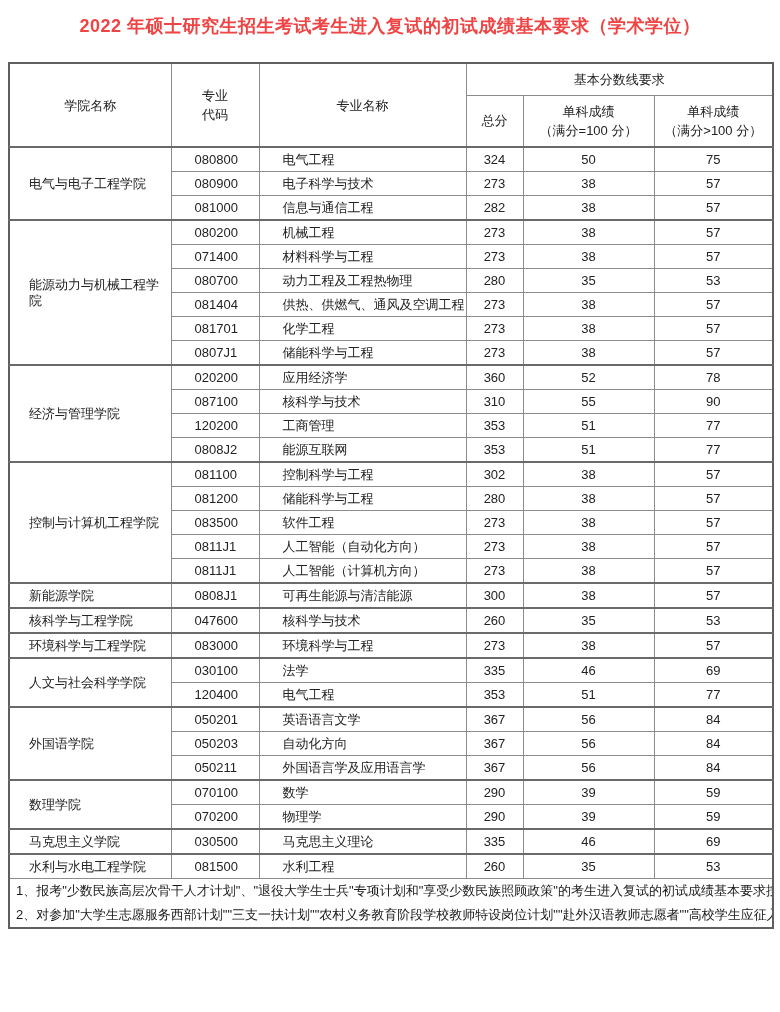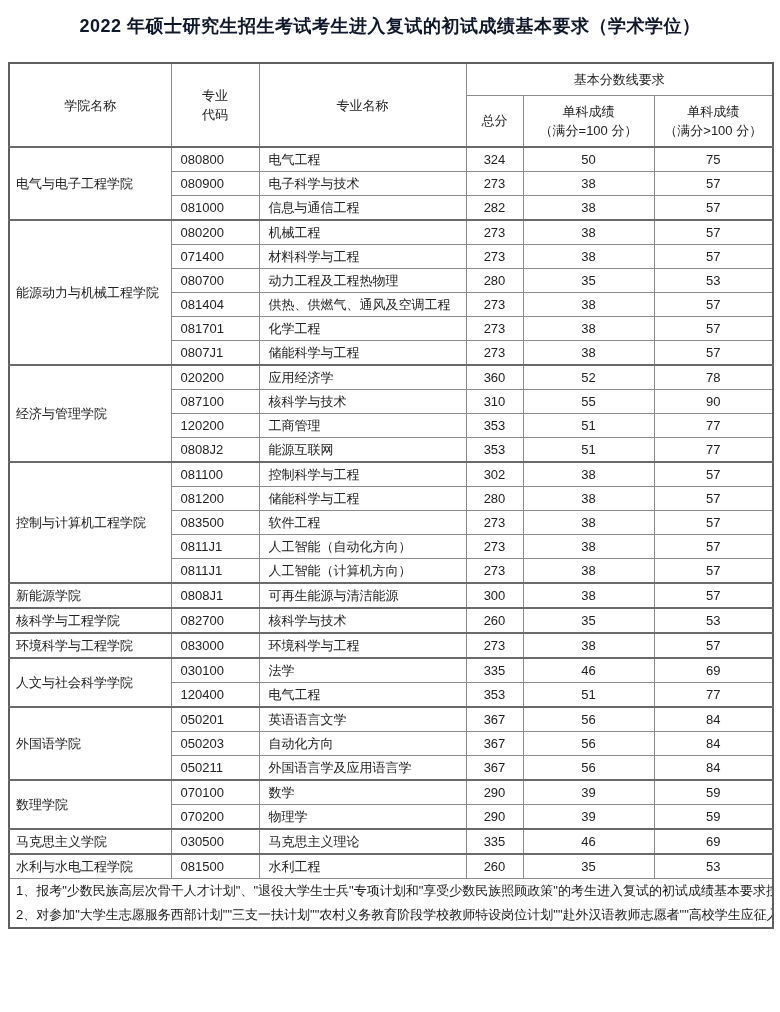--- a/index.html
+++ b/index.html
@@ -10,21 +10,21 @@
     font-family: "Liberation Sans", "DejaVu Sans", sans-serif;
     color: #1f1f1f;
     position: relative;
     overflow: hidden;
   }
   .page { padding: 14px 8px 0 8px; }
   .doc-title {
     text-align: center;
     font-size: 18px;
     font-weight: bold;
-    color: #0f172a;
+    color: #ef4444;
     letter-spacing: 0.5px;
     margin-bottom: 24px;
     white-space: nowrap;
   }
   table.score-table {
     border-collapse: collapse;
     table-layout: fixed;
     width: 764px;
     font-size: 13px;
     color: #222;
@@ -39,22 +39,22 @@
   }
   table.score-table { border: 2px solid #5f5f5f; }
   thead th { text-align: center; vertical-align: middle; line-height: 17px; }
   thead tr.head-top th { height: 32px; margin-top: 8px; }
   thead tr.head-sub th { height: 52px; }
   thead { border-bottom: 1.5px solid #6a6a6a; }
   tbody td { height: 23px; line-height: 23px; }
   tbody td.col-college,
   tbody td.col-code,
   tbody td.col-major { text-align: left; }
-  tbody td.col-college { padding-left: 6px; line-height: 16px; white-space: normal; }
-  tbody td.col-code, tbody td.col-major { padding-left: 9px; }
+  tbody td.col-college { padding-left: 19px; line-height: 16px; white-space: normal; }
+  tbody td.col-code, tbody td.col-major { padding-left: 23px; }
   tbody td.col-total,
   tbody td.col-s100,
   tbody td.col-s100p { text-align: center; }
   tbody tr.group-start td { border-top: 2px solid #6a6a6a; }
   tfoot td {
     border-top: 2px solid #6a6a6a;
     padding: 7px 8px 6px 8px;
     vertical-align: top;
     white-space: normal;
   }
@@ -237,21 +237,21 @@
         <tr class="group-start">
           <td class="col-college" rowspan="1">新能源学院</td>
           <td class="col-code">0808J1</td>
           <td class="col-major">可再生能源与清洁能源</td>
           <td class="col-total">300</td>
           <td class="col-s100">38</td>
           <td class="col-s100p">57</td>
         </tr>
         <tr class="group-start">
           <td class="col-college" rowspan="1">核科学与工程学院</td>
-          <td class="col-code">082700</td>
+          <td class="col-code">047600</td>
           <td class="col-major">核科学与技术</td>
           <td class="col-total">260</td>
           <td class="col-s100">35</td>
           <td class="col-s100p">53</td>
         </tr>
         <tr class="group-start">
           <td class="col-college" rowspan="1">环境科学与工程学院</td>
           <td class="col-code">083000</td>
           <td class="col-major">环境科学与工程</td>
           <td class="col-total">273</td>

